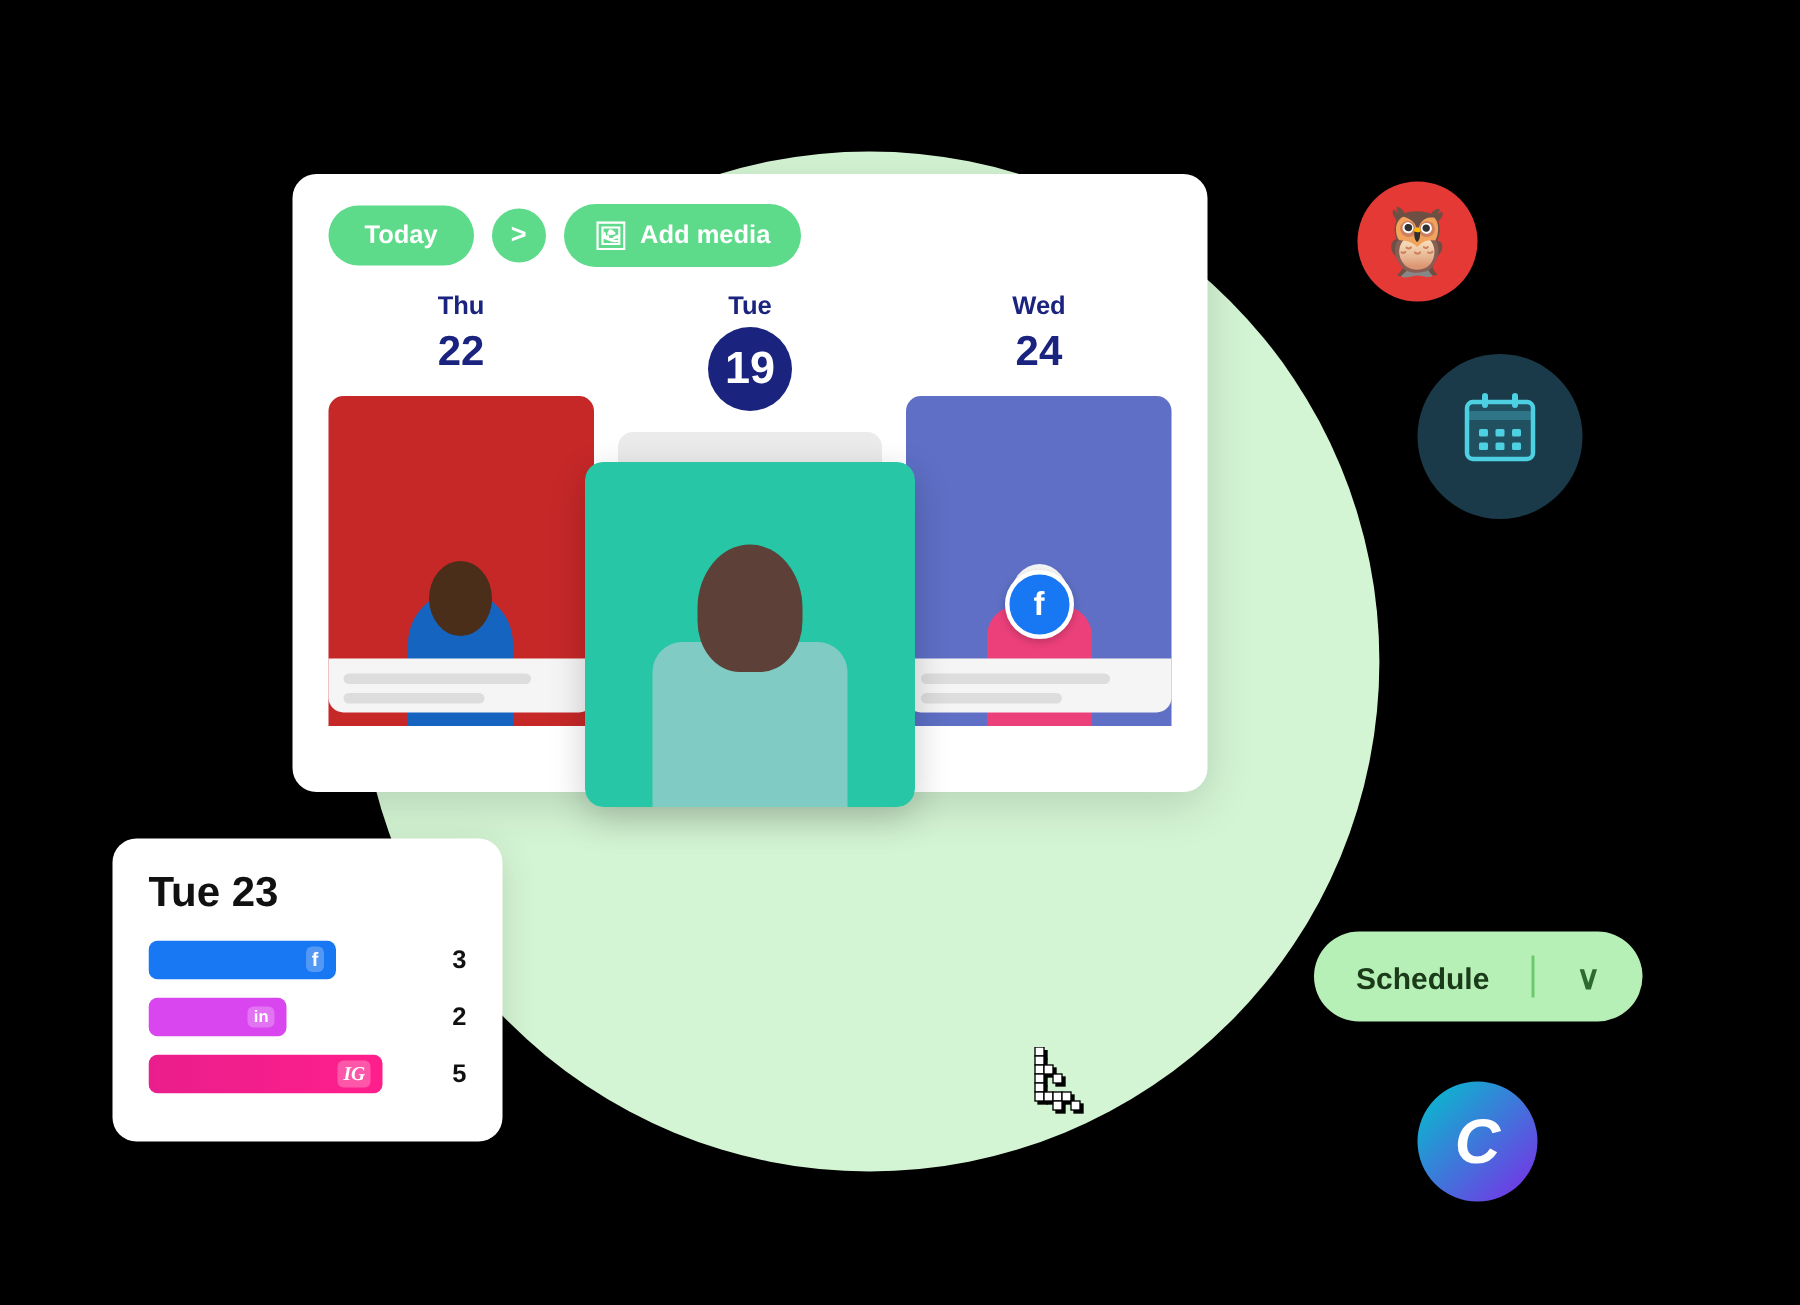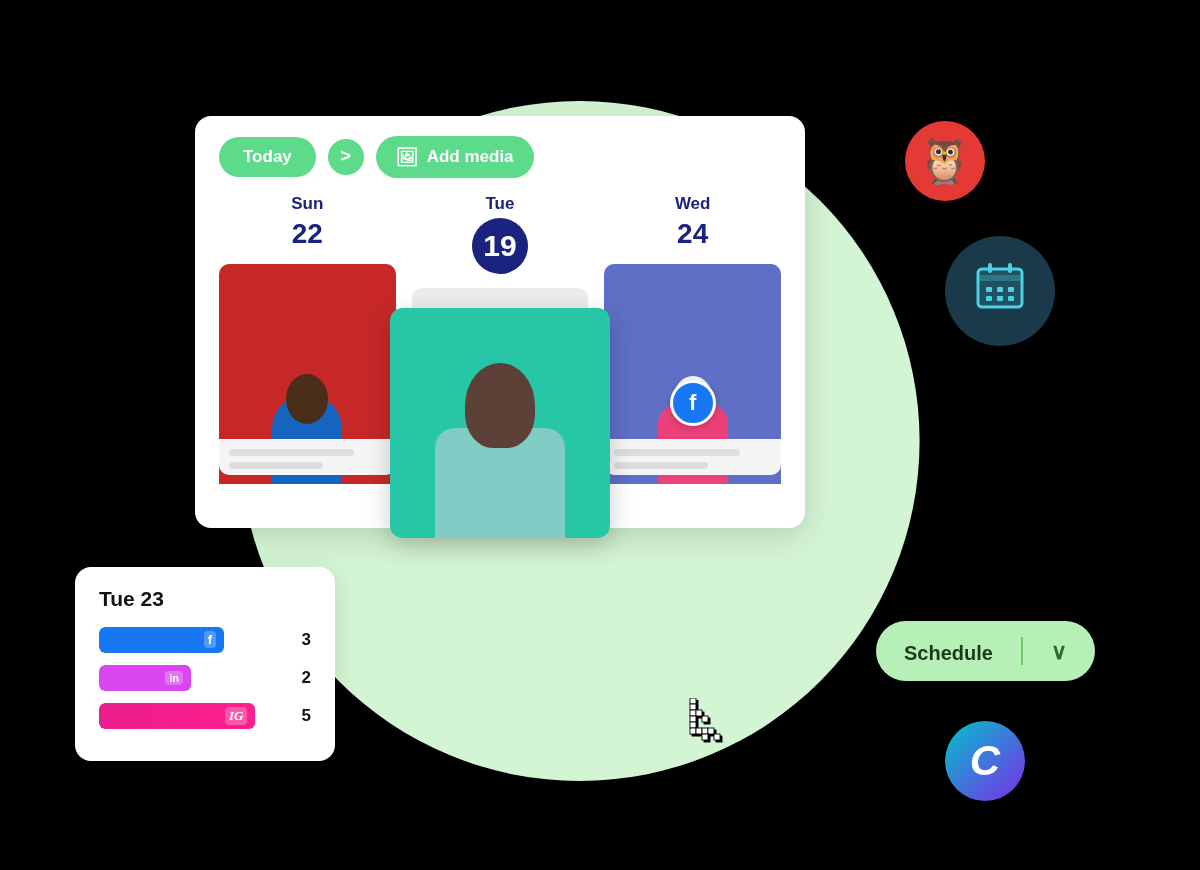--- a/index.html
+++ b/index.html
@@ -253,21 +253,21 @@
       bottom: 115px;
       background: #fff;
       border-radius: 16px;
       box-shadow: 0 6px 24px rgba(0,0,0,0.13);
       padding: 20px 24px;
       width: 260px;
       z-index: 25;
     }
 
     .stats-title {
-      font-size: 21px;
+      font-size: 28px;
       font-weight: 800;
       color: #111;
       margin-bottom: 16px;
     }
 
     .stat-row {
       display: flex;
       align-items: center;
       margin-bottom: 12px;
       gap: 0;
@@ -490,21 +490,21 @@
       <button class="btn-chevron">&gt;</button>
       <button class="btn-add-media">
         <span class="media-icon">🖼</span>
         <span>Add media</span>
       </button>
     </div>
 
     <div class="calendar-grid">
 
       <div class="cal-col">
-        <div class="day-label">Sun</div>
+        <div class="day-label">Thu</div>
         <div class="day-number">22</div>
         <div class="post-card" style="position:relative;">
           <div class="person-mon"></div>
           <div class="post-card-lines" style="background:#f5f5f5; border-radius: 0 0 10px 10px; position:relative; z-index:1; margin-top:175px;">
             <div class="line-bar w80"></div>
             <div class="line-bar w60"></div>
           </div>
         </div>
       </div>
 

